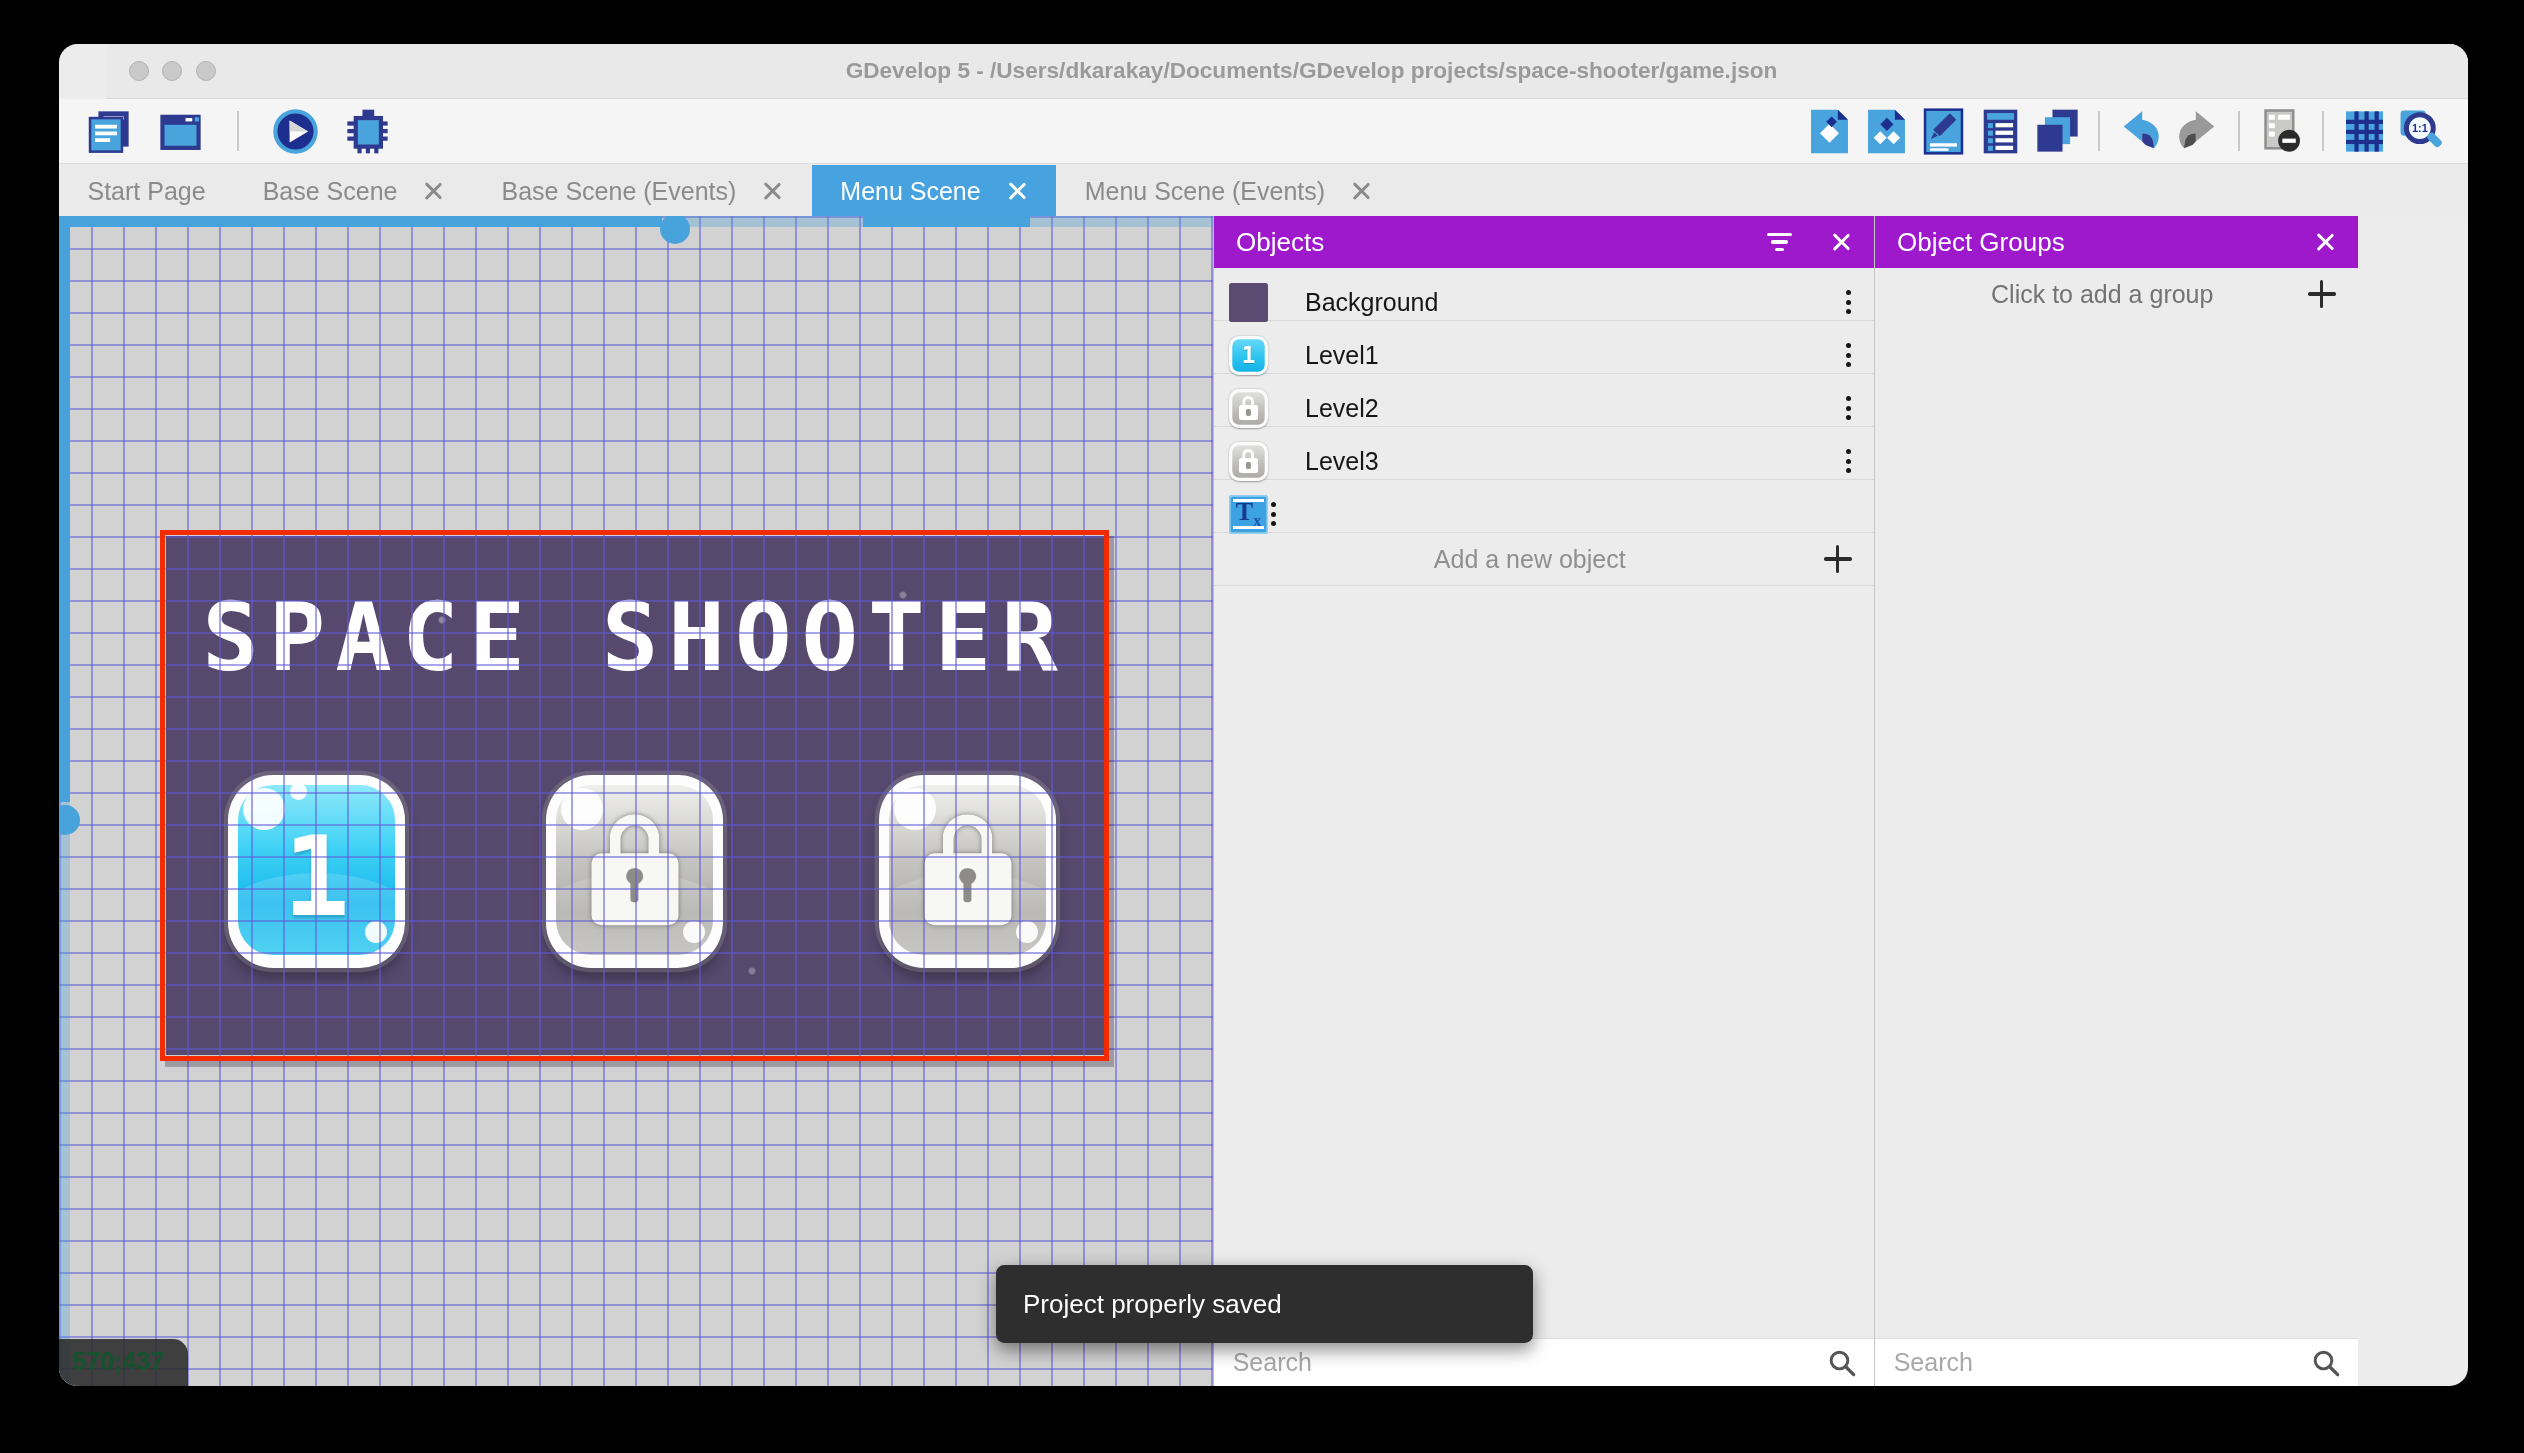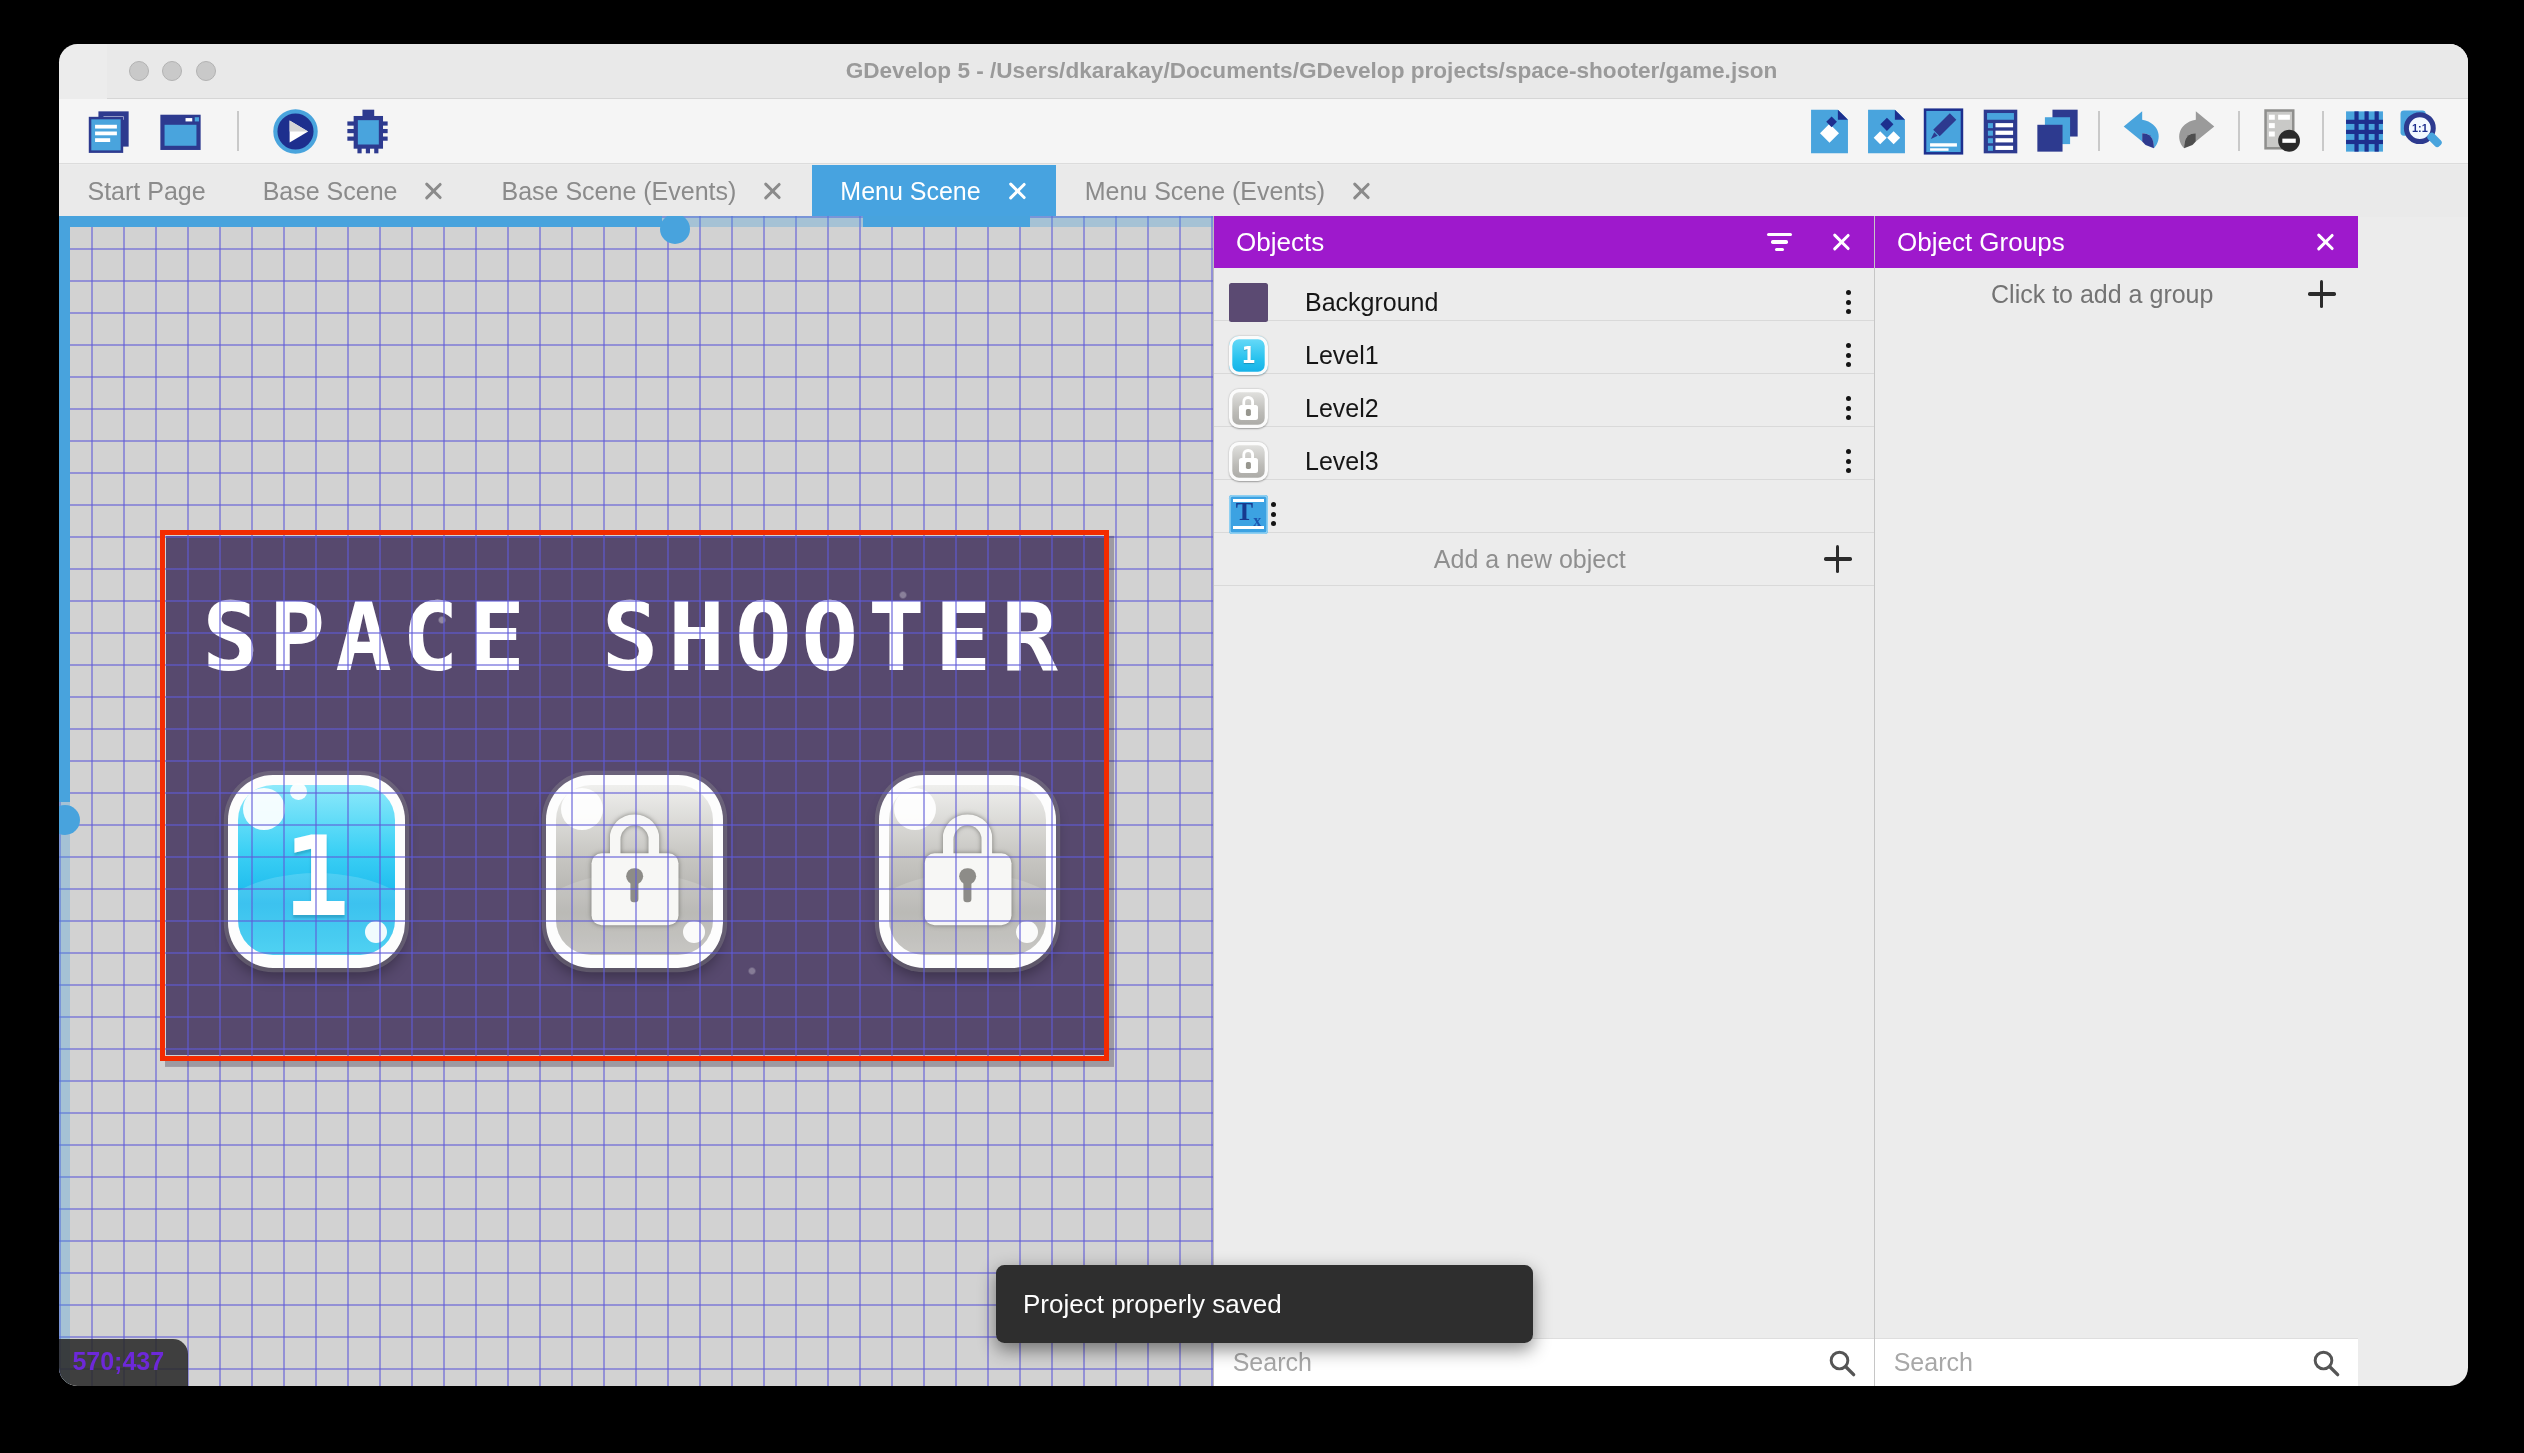--- a/index.html
+++ b/index.html
@@ -70,21 +70,21 @@
 
   
   .hscroll{position:absolute;left:0;top:0;width:1154px;height:11px;z-index:4;background:rgba(72,163,221,.32);}
   .hs-solid{position:absolute;left:0;top:0;height:11px;width:603px;background:#48a3dd;}
   .hs-thumb{position:absolute;left:804px;top:0;height:11px;width:167px;background:#48a3dd;}
   .hs-drop{position:absolute;left:601px;top:-1.7px;width:30px;height:30px;border-radius:50%;background:#48a3dd;}
   .vscroll{position:absolute;left:0;top:0;width:11px;height:1170px;z-index:4;background:rgba(72,163,221,.32);}
   .vs-solid{position:absolute;left:0;top:0;width:11px;height:586px;background:#48a3dd;}
   .vs-drop{position:absolute;left:-9.2px;top:589px;width:30px;height:30px;border-radius:50%;background:#48a3dd;}
 
-  .coords{position:absolute;left:0;bottom:0;z-index:5;background:rgba(42,42,42,.88);color:#6d28d9;font-size:25px;font-weight:bold;padding:8.4px 23.4px 10px 13.4px;border-top-right-radius:15px;}
+  .coords{position:absolute;left:0;bottom:0;z-index:5;background:rgba(42,42,42,.88);color:#14532d;font-size:25px;font-weight:bold;padding:8.4px 23.4px 10px 13.4px;border-top-right-radius:15px;}
 
   
   .panel{position:absolute;top:0;height:1170px;background:#ececec;}
   .panel.objects{left:1154px;width:661px;border-left:0.8px solid #bdbdbd;}
   .panel.groups{left:1815px;width:484px;border-left:1.7px solid #c6c6c6;}
   .phead{position:absolute;left:0;top:0;width:100%;height:52px;background:#9e19cc;display:flex;align-items:center;color:#fff;}
   .phead .ptitle{font-size:26px;font-weight:500;margin-left:22px;flex:1;}
   .phead .hicons{display:flex;align-items:center;gap:37px;margin-right:22px;}
   .filter-icon{display:flex;flex-direction:column;gap:4.2px;align-items:center;width:27px;}
   .filter-icon i{display:block;height:3.3px;background:#fff;border-radius:1.7px;}

